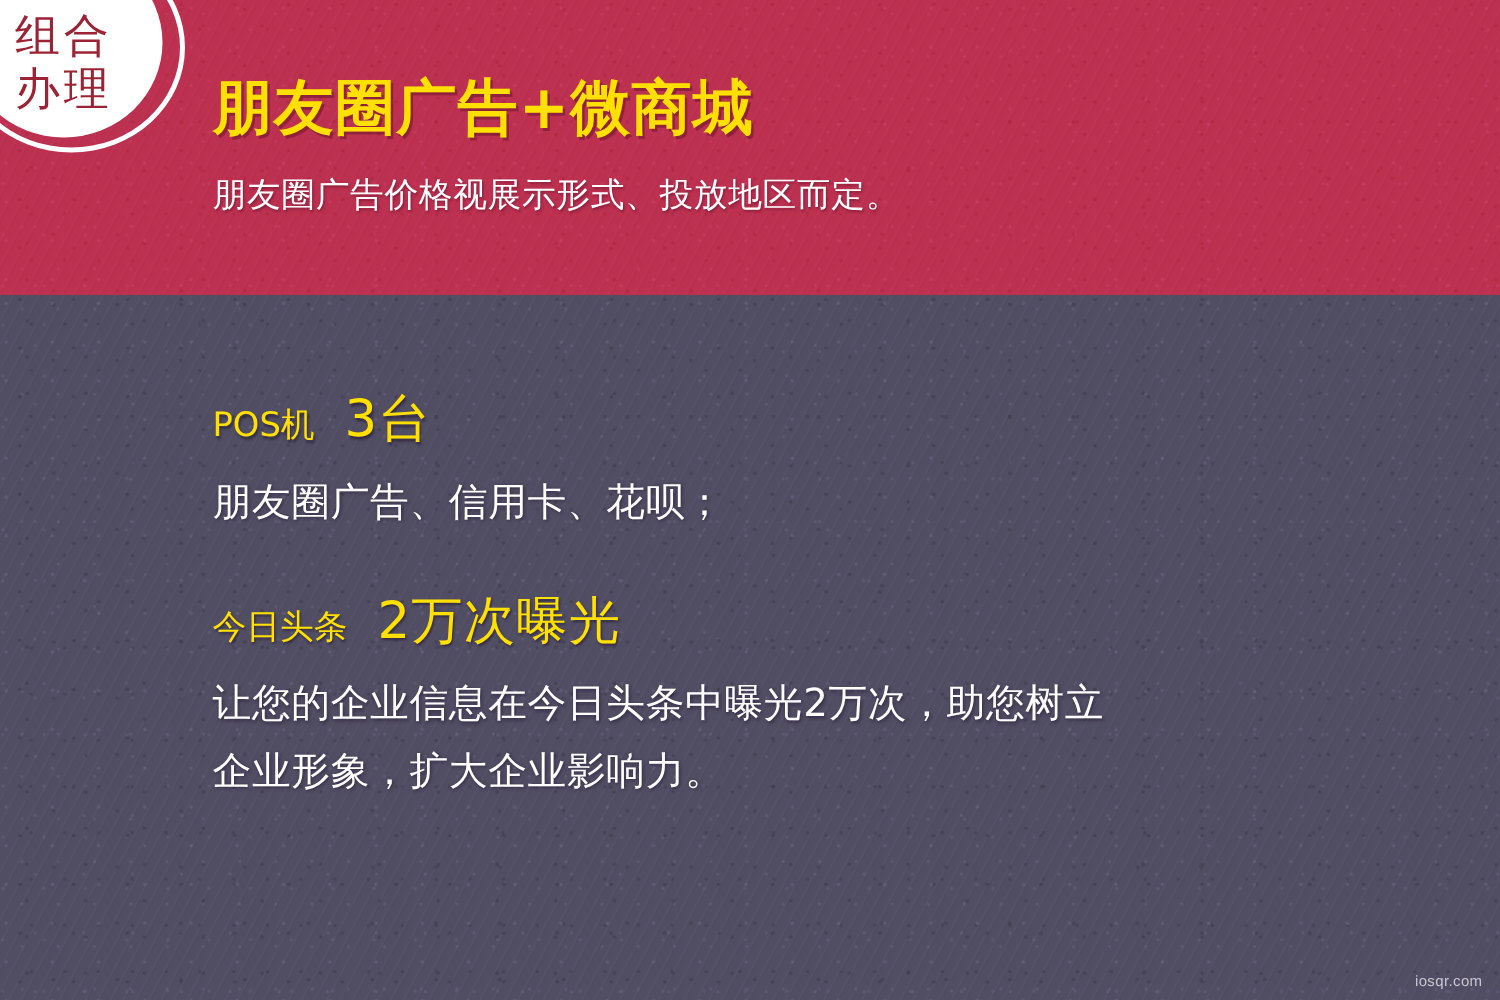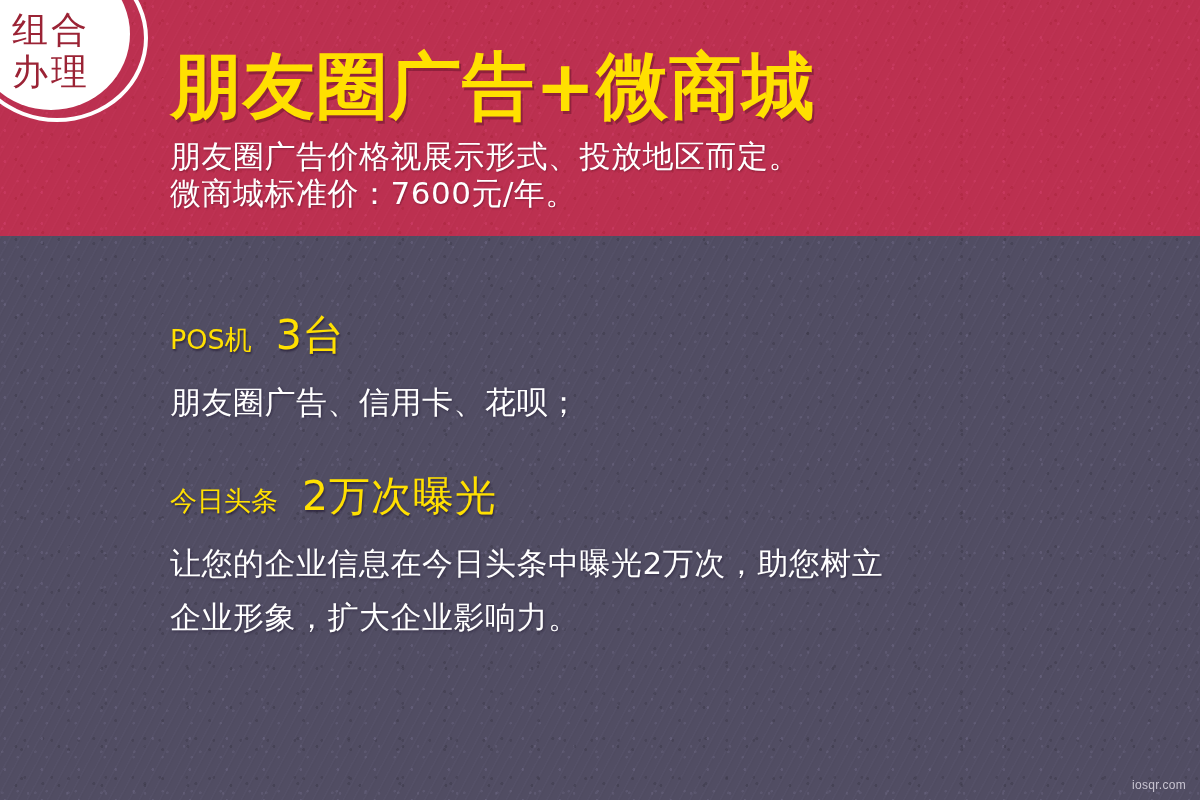--- a/index.html
+++ b/index.html
@@ -123,30 +123,30 @@
 
   
   .head-block {
     position: absolute;
     left: 170px;
     top: 46px;
     z-index: 4;
   }
   .headline {
     color: #ffe000;
-    font-size: 72px;
+    font-size: 48px;
     line-height: 80px;
     font-weight: bold;
     letter-spacing: 1px;
     white-space: nowrap;
     text-shadow: 2px 3px 0 rgba(90,15,35,.45);
   }
   .subline {
     color: #ffffff;
-    font-size: 31px;
+    font-size: 27px;
     line-height: 37px;
     letter-spacing: .5px;
     white-space: nowrap;
     text-shadow: 1px 1px 2px rgba(80,10,30,.45);
   }
   .subline.first { margin-top: 12px; }
 
   
   .body-block {
     position: absolute;
@@ -222,21 +222,20 @@
     <div class="badge-circle"></div>
     <div class="badge-text">
       <span class="badge-line">组合</span>
       <span class="badge-line">办理</span>
     </div>
   </div>
 
   <div class="head-block">
     <div class="headline">朋友圈广告+微商城</div>
     <div class="subline first">朋友圈广告价格视展示形式、投放地区而定。</div>
-    <div class="subline">微商城标准价：7600元/年。</div>
   </div>
 
   <div class="body-block">
 
 
     <div class="offer">
       <div class="offer-title">
         <span class="brand">POS机</span><span class="amount">3台</span>
       </div>
       <div class="offer-desc">

